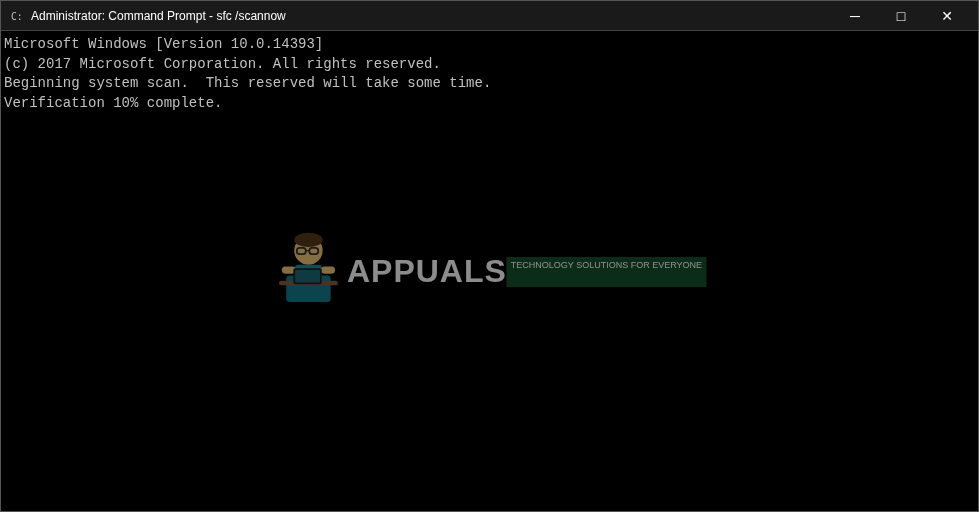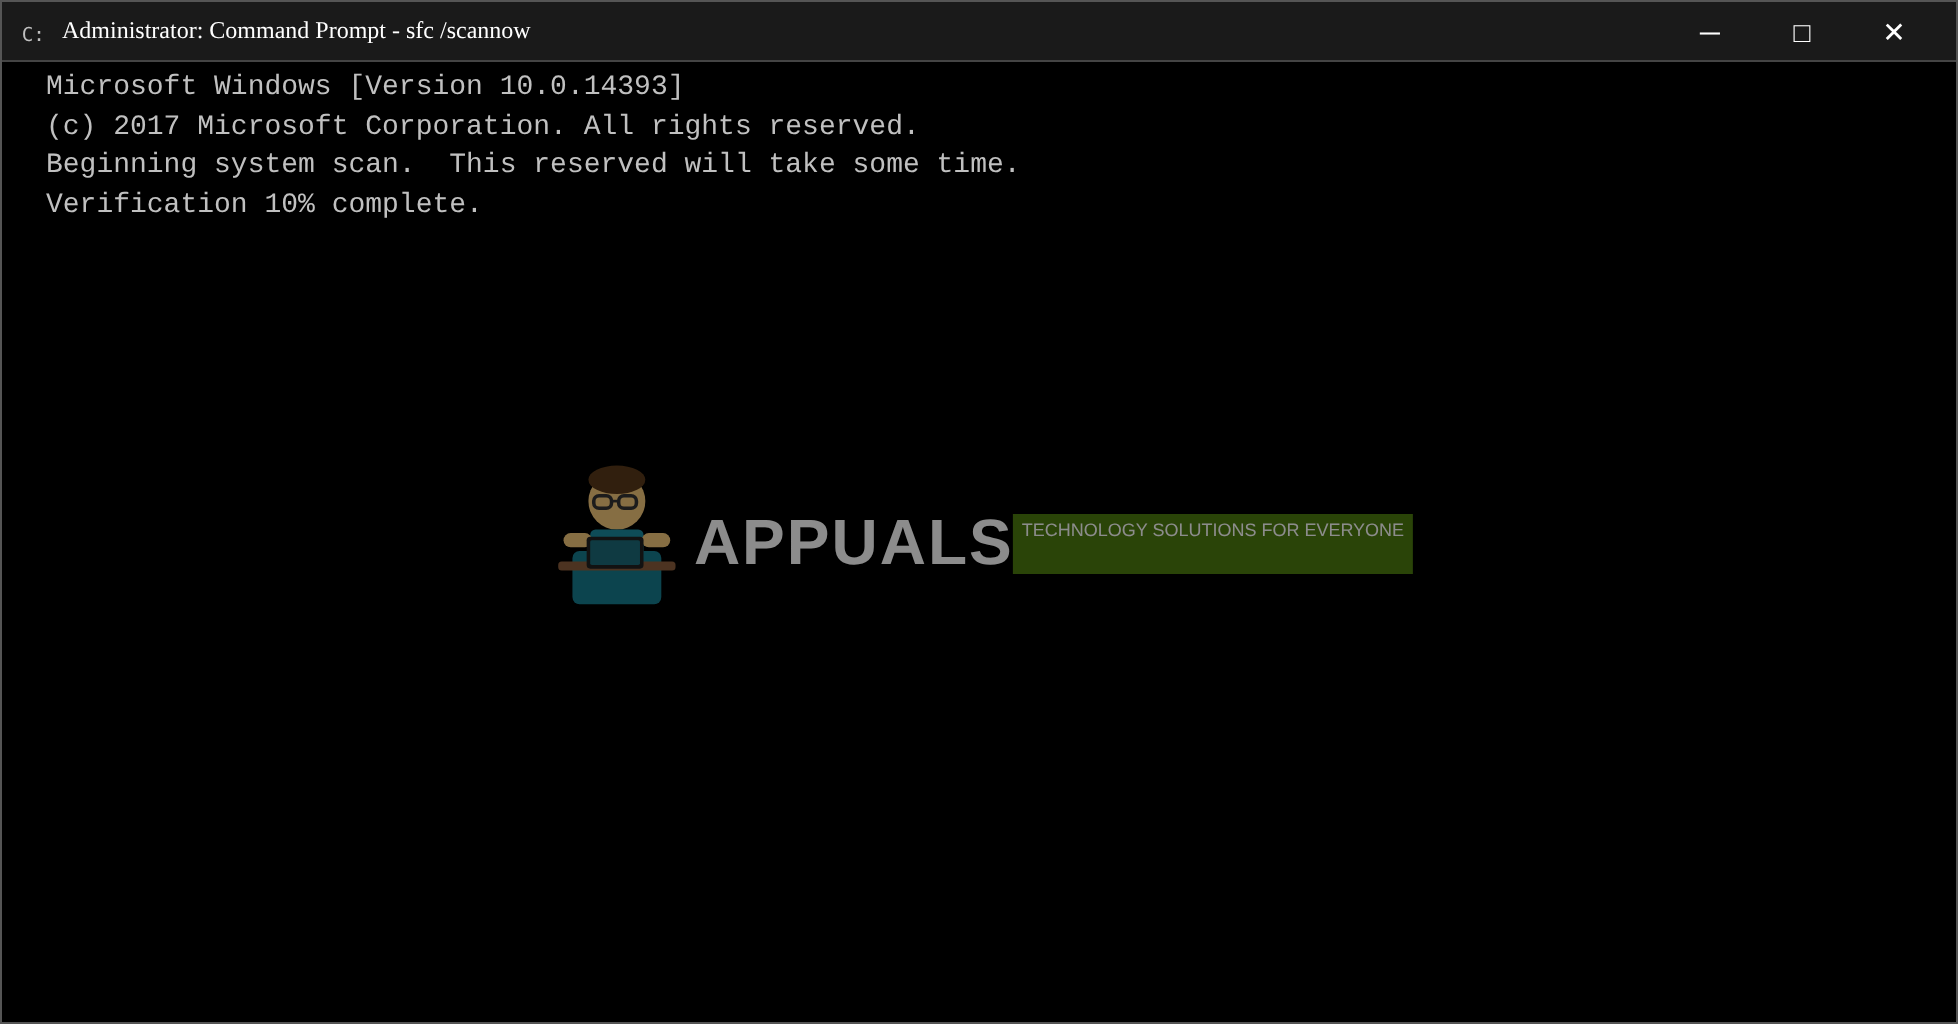--- a/index.html
+++ b/index.html
@@ -45,21 +45,21 @@
 
     .title-bar-icon svg {
       width: 14px;
       height: 14px;
     }
 
     .title-bar-text {
       flex: 1;
       color: #fff;
       font-size: 12px;
-      font-family: Liberation Serif, serif;
+      font-family: Liberation Sans, sans-serif;
     }
 
     .title-bar-controls {
       display: flex;
       gap: 0;
     }
 
     .title-bar-btn {
       width: 46px;
       height: 30px;
@@ -70,21 +70,21 @@
       color: #fff;
       font-size: 14px;
       background: transparent;
       border: none;
       font-family: 'Segoe UI', Arial, sans-serif;
     }
 
     .terminal-body {
       flex: 1;
       background: #000;
-      padding: 4px 22px;
+      padding: 4px 3px;
       color: #c0c0c0;
       font-size: 14px;
       line-height: 1.4;
       overflow: hidden;
       position: relative;
     }
 
     .terminal-line {
       white-space: pre;
       display: block;
@@ -121,21 +121,21 @@
     .watermark-appuals {
       font-family: Arial, sans-serif;
       font-size: 32px;
       font-weight: bold;
       color: #fff;
       letter-spacing: 1px;
       line-height: 1;
     }
 
     .watermark-tagline {
-      background: #4d7c0f;
+      background: #14532d;
       color: #fff;
       font-size: 9px;
       font-family: Arial, sans-serif;
       padding: 2px 4px;
       text-align: center;
       margin-top: 2px;
     }
   </style>
 </head>
 <body>

